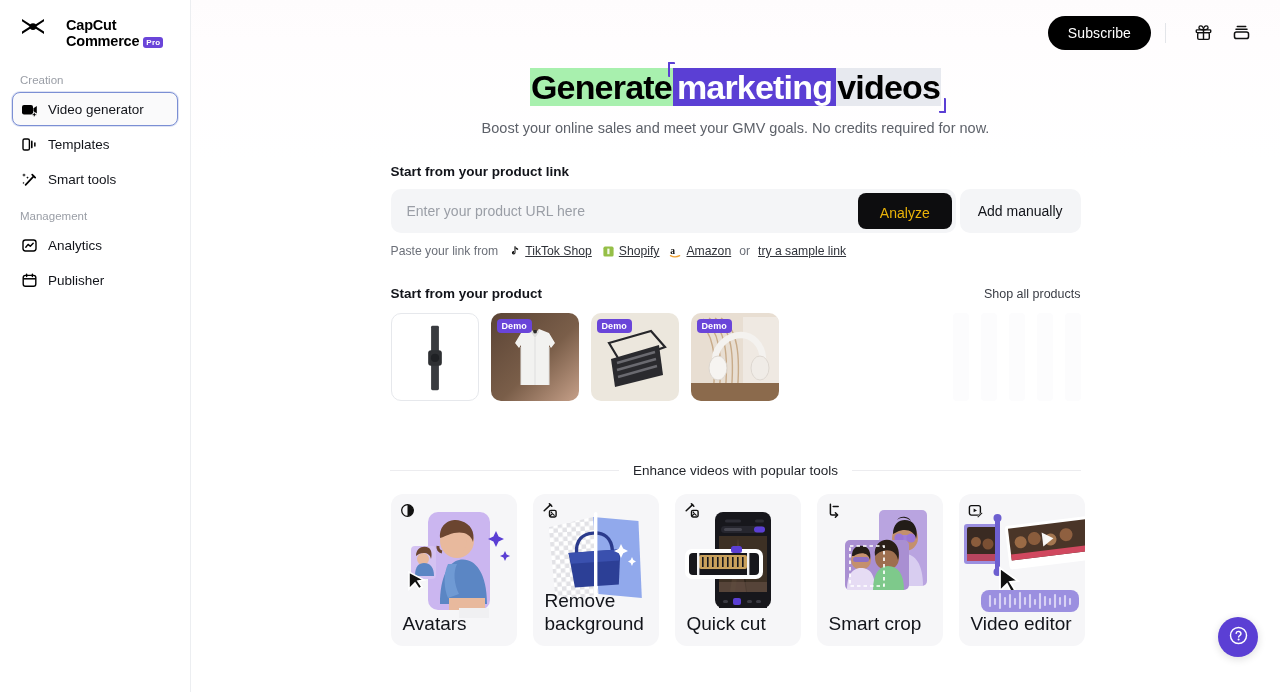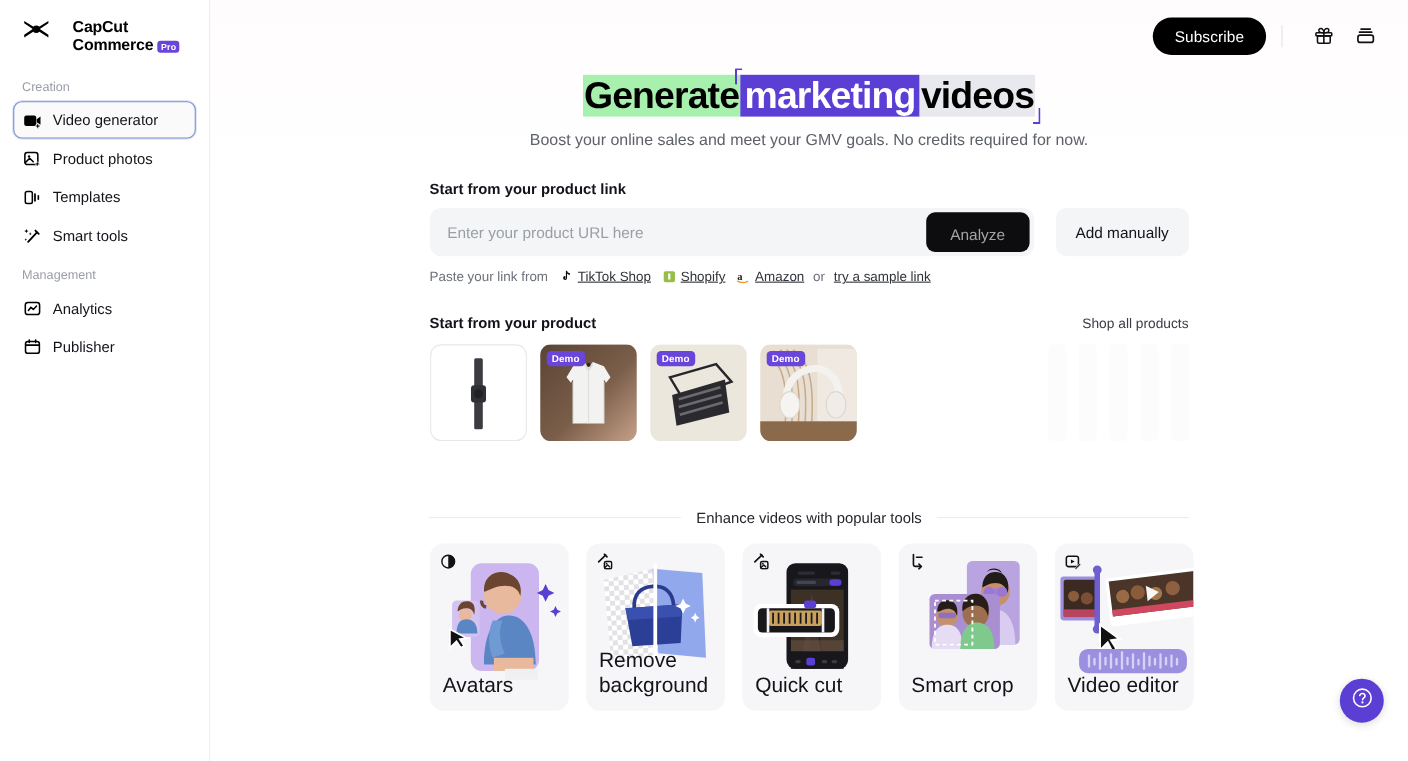--- a/index.html
+++ b/index.html
@@ -86,32 +86,32 @@
     position: absolute; width: 7px; height: 15px;
     border: 2.5px solid #5b3fd4; border-radius: 1px;
   }
   .sel-handle.start { border-right: none; border-bottom: none; top: -6px; left: -5px; }
   .sel-handle.end { border-left: none; border-top: none; bottom: -7px; right: -5px; }
   .subhead { font-size: 14.5px; color: #5d6169; margin-top: 14px; }
 
   
   .content { width: 690px; margin: 0 auto; padding-top: 28px; }
   .sec-title { font-size: 13.5px; font-weight: 700; color: #12141a; margin-bottom: 10px; }
-  .url-row { display: flex; gap: 20px; align-items: center; }
+  .url-row { display: flex; gap: 4px; align-items: center; }
   .url-field {
     flex: 1 1 auto; height: 44px; background: #f4f5f7; border-radius: 10px;
     display: flex; align-items: center; padding: 0 4px 0 16px; border: none;
   }
   .url-input {
     flex: 1 1 auto; border: none; background: transparent; outline: none;
     font-size: 14px; font-family: inherit; color: #12141a; height: 40px;
   }
   .url-input::placeholder { color: #9a9ea6; }
   .analyze-btn {
-    background: #0d0d0f; color: #a3a3a3; border: none; border-radius: 8px;
+    background: #0d0d0f; color: #eab308; border: none; border-radius: 8px;
     height: 36px; padding: 12px 22px; font-size: 14px; font-weight: 500;
     font-family: inherit; cursor: pointer;
   }
   .addman-btn {
     background: #f4f5f7; color: #12141a; border: none; border-radius: 10px;
     height: 44px; padding: 0 18px; font-size: 14px; font-weight: 500;
     font-family: inherit; cursor: pointer; white-space: nowrap;
   }
   .hint-row { display: flex; align-items: center; gap: 5px; margin-top: 11px; font-size: 12.2px; color: #6c7079; }
   .hint-link { color: #30333a; text-decoration: underline; cursor: pointer; }
@@ -193,31 +193,20 @@
         <span class="nav-ico">
           <svg viewBox="0 0 17 17" width="17" height="17">
             <rect x="1" y="4" width="11" height="9.5" rx="2" fill="#000"></rect>
             <path d="M12.4 7.3 L15.8 5 L15.8 12.5 L12.4 10.2 Z" fill="#000"></path>
             <path d="M12.6 11.6h1.4v1.3h1.3v1.4h-1.3v1.3h-1.4v-1.3h-1.3v-1.4h1.3z" fill="#000" stroke="#fff" stroke-width="0.5"></path>
           </svg>
         </span>
         <span>Video generator</span>
       </div>
 
-      <div class="nav-item">
-        <span class="nav-ico">
-          <svg viewBox="0 0 17 17" width="17" height="17">
-            <rect x="1.6" y="2.6" width="11.8" height="11" rx="2.2" fill="none" stroke="#000" stroke-width="1.4"></rect>
-            <circle cx="5.4" cy="6.2" r="1.1" fill="#000"></circle>
-            <path d="M2.2 11.6 L6 7.9 L9.2 11.1" fill="none" stroke="#000" stroke-width="1.4" stroke-linecap="round" stroke-linejoin="round"></path>
-            <path d="M12.3 11.2h1.3v1.2h1.2v1.3h-1.2v1.2h-1.3v-1.2h-1.2v-1.3h1.2z" fill="#000" stroke="#fff" stroke-width="0.5"></path>
-          </svg>
-        </span>
-        <span>Product photos</span>
-      </div>
 
       <div class="nav-item">
         <span class="nav-ico">
           <svg viewBox="0 0 17 17" width="17" height="17">
             <rect x="2" y="3" width="6.4" height="11" rx="1.6" fill="none" stroke="#000" stroke-width="1.4"></rect>
             <rect x="10" y="4.6" width="1.6" height="7.8" rx="0.8" fill="#000"></rect>
             <rect x="13.1" y="6.2" width="1.5" height="4.6" rx="0.75" fill="#000"></rect>
           </svg>
         </span>
         <span>Templates</span>

